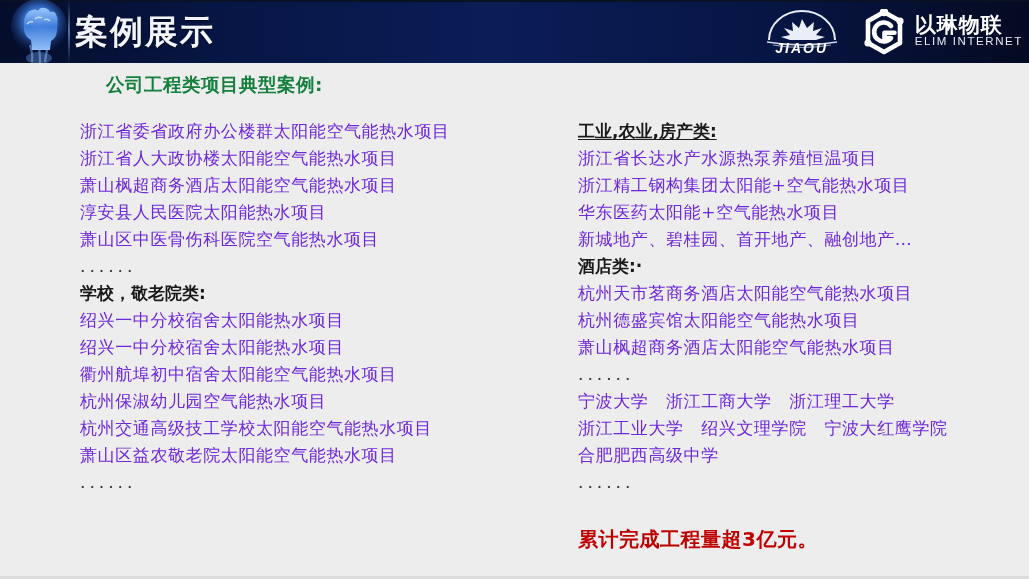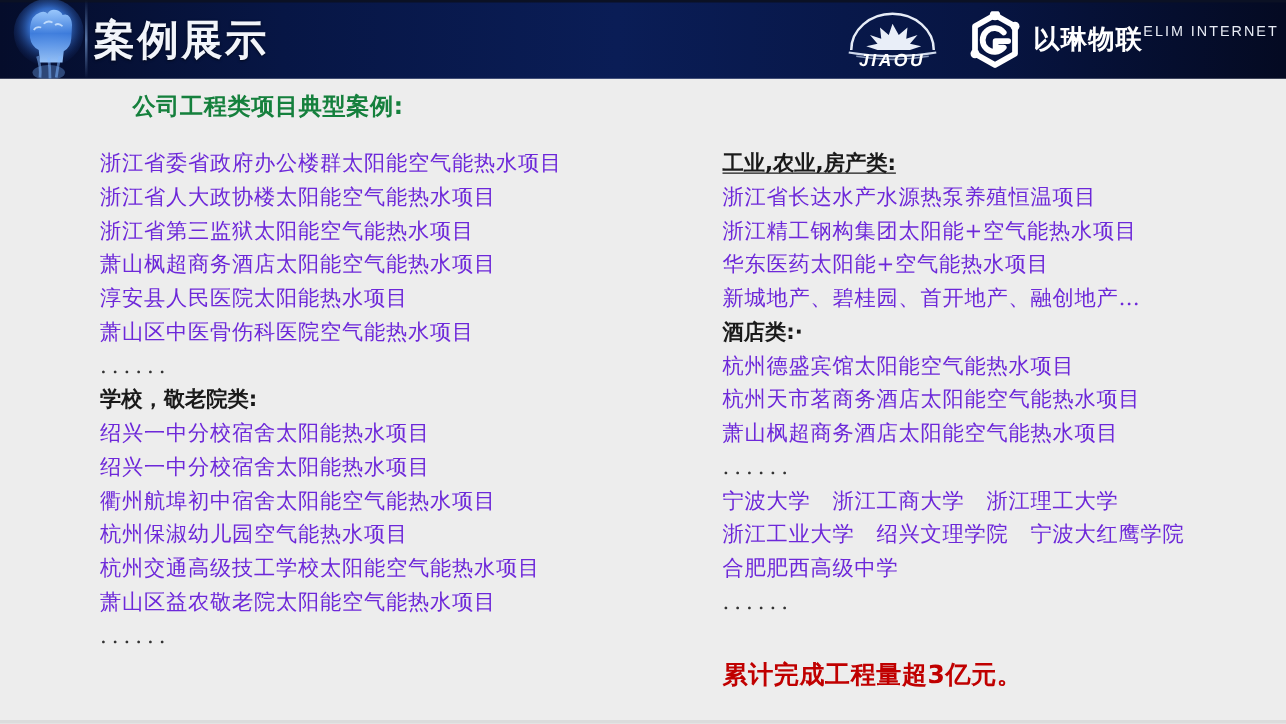--- a/index.html
+++ b/index.html
@@ -110,21 +110,21 @@
   .logo-elim {
     display: flex;
     align-items: center;
     gap: 8px;
     height: 50px;
   }
   .elim-mark { width: 46px; height: 46px; }
   .elim-mark svg { display: block; }
   .elim-text {
     display: flex;
-    flex-direction: row;
+    flex-direction: column;
     justify-content: center;
     line-height: 1;
   }
   .elim-cn {
     font-size: 21px;
     font-weight: bold;
     color: #ffffff;
     letter-spacing: 1px;
     font-family: "DejaVu Sans", "Liberation Sans", sans-serif;
   }
@@ -275,21 +275,20 @@
 
   <div class="content">
 
     <div class="section-title">公司工程类项目典型案例:</div>
 
     <div class="col col-left" style="top:55px;">
 
       <div class="group">
         <div class="item">浙江省委省政府办公楼群太阳能空气能热水项目</div>
         <div class="item">浙江省人大政协楼太阳能空气能热水项目</div>
-        <div class="item">浙江省第三监狱太阳能空气能热水项目</div>
         <div class="item">萧山枫超商务酒店太阳能空气能热水项目</div>
         <div class="item">淳安县人民医院太阳能热水项目</div>
         <div class="item">萧山区中医骨伤科医院空气能热水项目</div>
         <div class="dots">......</div>
       </div>
 
       <div class="group">
         <div class="group-heading">学校，敬老院类:</div>
         <div class="item">绍兴一中分校宿舍太阳能热水项目</div>
         <div class="item">绍兴一中分校宿舍太阳能热水项目</div>
@@ -307,22 +306,22 @@
       <div class="group">
         <div class="group-heading underlined">工业,农业,房产类:</div>
         <div class="item">浙江省长达水产水源热泵养殖恒温项目</div>
         <div class="item">浙江精工钢构集团太阳能+空气能热水项目</div>
         <div class="item">华东医药太阳能+空气能热水项目</div>
         <div class="item">新城地产、碧桂园、首开地产、融创地产…</div>
       </div>
 
       <div class="group">
         <div class="group-heading">酒店类:·</div>
+        <div class="item">杭州天市茗商务酒店太阳能空气能热水项目</div>
         <div class="item">杭州德盛宾馆太阳能空气能热水项目</div>
-        <div class="item">杭州天市茗商务酒店太阳能空气能热水项目</div>
         <div class="item">萧山枫超商务酒店太阳能空气能热水项目</div>
         <div class="dots">......</div>
       </div>
 
       <div class="group">
         <div class="item">宁波大学　浙江工商大学　浙江理工大学</div>
         <div class="item">浙江工业大学　绍兴文理学院　宁波大红鹰学院</div>
         <div class="item">合肥肥西高级中学</div>
         <div class="dots">......</div>
       </div>

